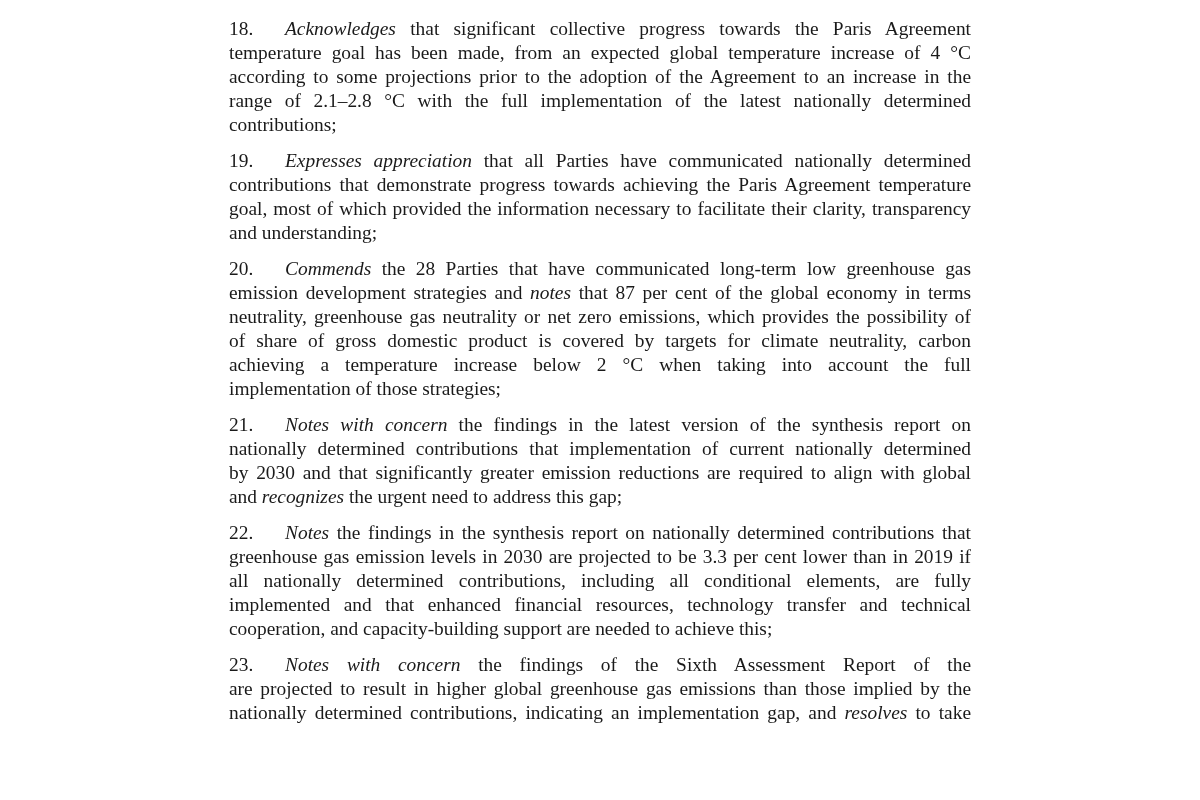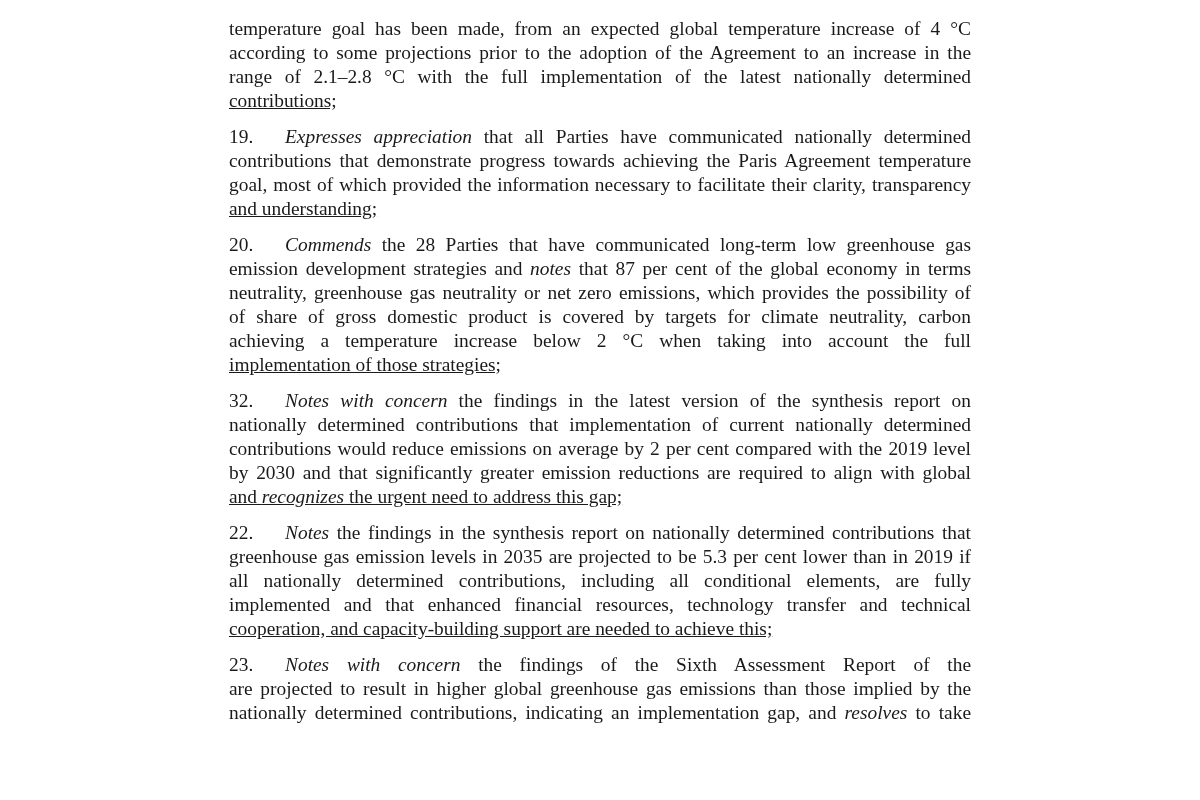--- a/index.html
+++ b/index.html
@@ -38,62 +38,61 @@
     }
     .line > .wrap {
       display: inline-block;
       width: 742px;
       text-align: justify;
       text-align-last: justify;
       white-space: normal;
     }
     .line.last > .wrap {
       text-align-last: left;
-      text-decoration: underline;
     }
     .num {
       display: inline-block;
       width: 56px;
     }
     em { font-style: italic; }
   </style>
 </head>
 <body>
 
 <div class="page" id="page">
     <div class="para">
+      <span class="line"><span class="wrap"><span class="num">18.</span><em>Acknowledges</em><span> that significant collective progress towards the Paris Agreement</span></span></span>
       <span class="line"><span class="wrap"><span>temperature goal has been made, from an expected global temperature increase of 4 °C</span></span></span>
       <span class="line"><span class="wrap"><span>according to some projections prior to the adoption of the Agreement to an increase in the</span></span></span>
       <span class="line"><span class="wrap"><span>range of 2.1–2.8 °C with the full implementation of the latest nationally determined</span></span></span>
       <span class="line last"><span class="wrap"><span>contributions;</span></span></span>
     </div>
     <div class="para">
       <span class="line"><span class="wrap"><span class="num">19.</span><em>Expresses appreciation</em><span> that all Parties have communicated nationally determined</span></span></span>
       <span class="line"><span class="wrap"><span>contributions that demonstrate progress towards achieving the Paris Agreement temperature</span></span></span>
       <span class="line"><span class="wrap"><span>goal, most of which provided the information necessary to facilitate their clarity, transparency</span></span></span>
       <span class="line last"><span class="wrap"><span>and understanding;</span></span></span>
     </div>
     <div class="para">
       <span class="line"><span class="wrap"><span class="num">20.</span><em>Commends</em><span> the 28 Parties that have communicated long-term low greenhouse gas</span></span></span>
       <span class="line"><span class="wrap"><span>emission development strategies and </span><em>notes</em><span> that 87 per cent of the global economy in terms</span></span></span>
       <span class="line"><span class="wrap"><span>neutrality, greenhouse gas neutrality or net zero emissions, which provides the possibility of</span></span></span>
       <span class="line"><span class="wrap"><span>of share of gross domestic product is covered by targets for climate neutrality, carbon</span></span></span>
       <span class="line"><span class="wrap"><span>achieving a temperature increase below 2 °C when taking into account the full</span></span></span>
       <span class="line last"><span class="wrap"><span>implementation of those strategies;</span></span></span>
     </div>
     <div class="para">
-      <span class="line"><span class="wrap"><span class="num">32.</span><em>Notes with concern</em><span> the findings in the latest version of the synthesis report on</span></span></span>
+      <span class="line"><span class="wrap"><span class="num">21.</span><em>Notes with concern</em><span> the findings in the latest version of the synthesis report on</span></span></span>
       <span class="line"><span class="wrap"><span>nationally determined contributions that implementation of current nationally determined</span></span></span>
-      <span class="line"><span class="wrap"><span>contributions would reduce emissions on average by 2 per cent compared with the 2019 level</span></span></span>
       <span class="line"><span class="wrap"><span>by 2030 and that significantly greater emission reductions are required to align with global</span></span></span>
       <span class="line last"><span class="wrap"><span>and </span><em>recognizes</em><span> the urgent need to address this gap;</span></span></span>
     </div>
     <div class="para">
       <span class="line"><span class="wrap"><span class="num">22.</span><em>Notes</em><span> the findings in the synthesis report on nationally determined contributions that</span></span></span>
-      <span class="line"><span class="wrap"><span>greenhouse gas emission levels in 2035 are projected to be 5.3 per cent lower than in 2019 if</span></span></span>
+      <span class="line"><span class="wrap"><span>greenhouse gas emission levels in 2030 are projected to be 3.3 per cent lower than in 2019 if</span></span></span>
       <span class="line"><span class="wrap"><span>all nationally determined contributions, including all conditional elements, are fully</span></span></span>
       <span class="line"><span class="wrap"><span>implemented and that enhanced financial resources, technology transfer and technical</span></span></span>
       <span class="line last"><span class="wrap"><span>cooperation, and capacity-building support are needed to achieve this;</span></span></span>
     </div>
     <div class="para">
       <span class="line"><span class="wrap"><span class="num">23.</span><em>Notes with concern</em><span> the findings of the Sixth Assessment Report of the</span></span></span>
       <span class="line"><span class="wrap"><span>are projected to result in higher global greenhouse gas emissions than those implied by the</span></span></span>
       <span class="line"><span class="wrap"><span>nationally determined contributions, indicating an implementation gap, and </span><em>resolves</em><span> to take</span></span></span>
     </div>
   </div>

